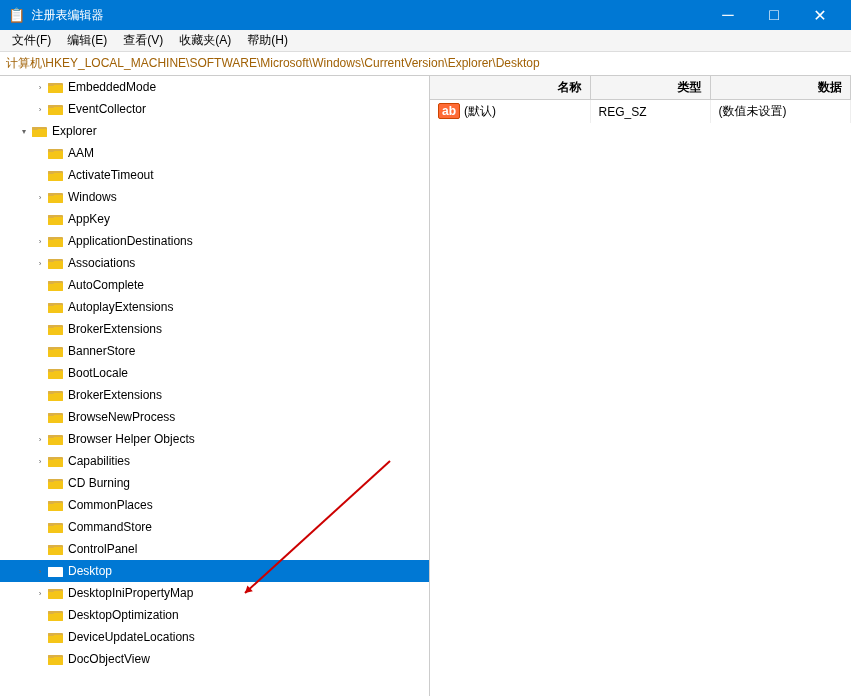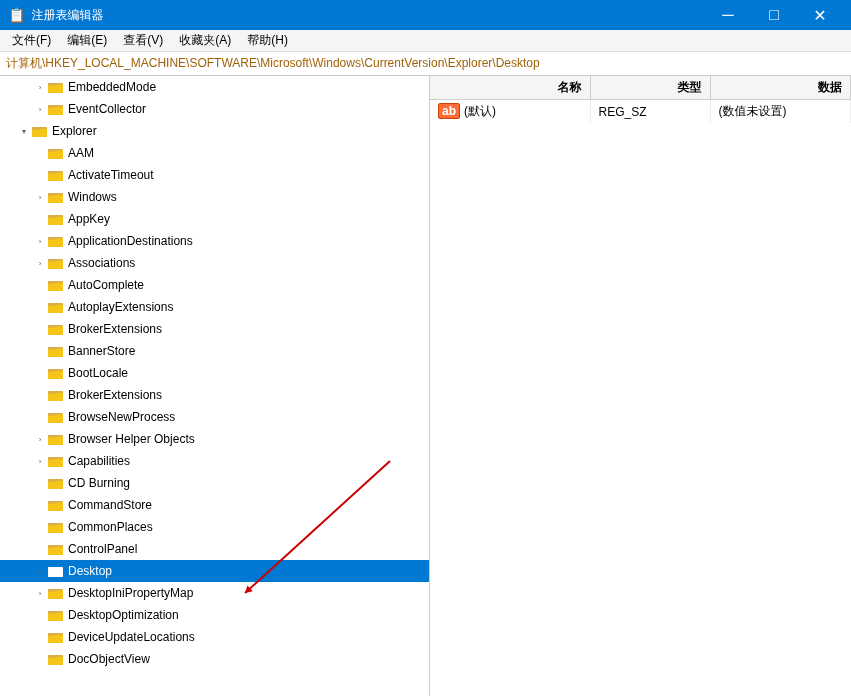--- a/index.html
+++ b/index.html
@@ -453,33 +453,33 @@
       <div class="tree-item">
         <span style="display:inline-block;width:32px;flex-shrink:0;"></span>
         <span class="tree-expander"></span>
         <span class="folder-icon">
     <svg viewBox="0 0 16 16" xmlns="http://www.w3.org/2000/svg">
       <rect x="0" y="4" width="15" height="10" rx="1" fill="#dcb044"></rect>
       <rect x="0" y="6" width="15" height="8" rx="1" fill="#f5c518"></rect>
       <rect x="0" y="4" width="6" height="3" rx="1" fill="#dcb044"></rect>
     </svg>
   </span>
+        <span class="tree-label">CommonPlaces</span>
+      </div>
+      <div class="tree-item">
+        <span style="display:inline-block;width:32px;flex-shrink:0;"></span>
+        <span class="tree-expander"></span>
+        <span class="folder-icon">
+    <svg viewBox="0 0 16 16" xmlns="http://www.w3.org/2000/svg">
+      <rect x="0" y="4" width="15" height="10" rx="1" fill="#dcb044"></rect>
+      <rect x="0" y="6" width="15" height="8" rx="1" fill="#f5c518"></rect>
+      <rect x="0" y="4" width="6" height="3" rx="1" fill="#dcb044"></rect>
+    </svg>
+  </span>
         <span class="tree-label">CommandStore</span>
-      </div>
-      <div class="tree-item">
-        <span style="display:inline-block;width:32px;flex-shrink:0;"></span>
-        <span class="tree-expander"></span>
-        <span class="folder-icon">
-    <svg viewBox="0 0 16 16" xmlns="http://www.w3.org/2000/svg">
-      <rect x="0" y="4" width="15" height="10" rx="1" fill="#dcb044"></rect>
-      <rect x="0" y="6" width="15" height="8" rx="1" fill="#f5c518"></rect>
-      <rect x="0" y="4" width="6" height="3" rx="1" fill="#dcb044"></rect>
-    </svg>
-  </span>
-        <span class="tree-label">CommonPlaces</span>
       </div>
       <div class="tree-item">
         <span style="display:inline-block;width:32px;flex-shrink:0;"></span>
         <span class="tree-expander"></span>
         <span class="folder-icon">
     <svg viewBox="0 0 16 16" xmlns="http://www.w3.org/2000/svg">
       <rect x="0" y="4" width="15" height="10" rx="1" fill="#dcb044"></rect>
       <rect x="0" y="6" width="15" height="8" rx="1" fill="#f5c518"></rect>
       <rect x="0" y="4" width="6" height="3" rx="1" fill="#dcb044"></rect>
     </svg>

